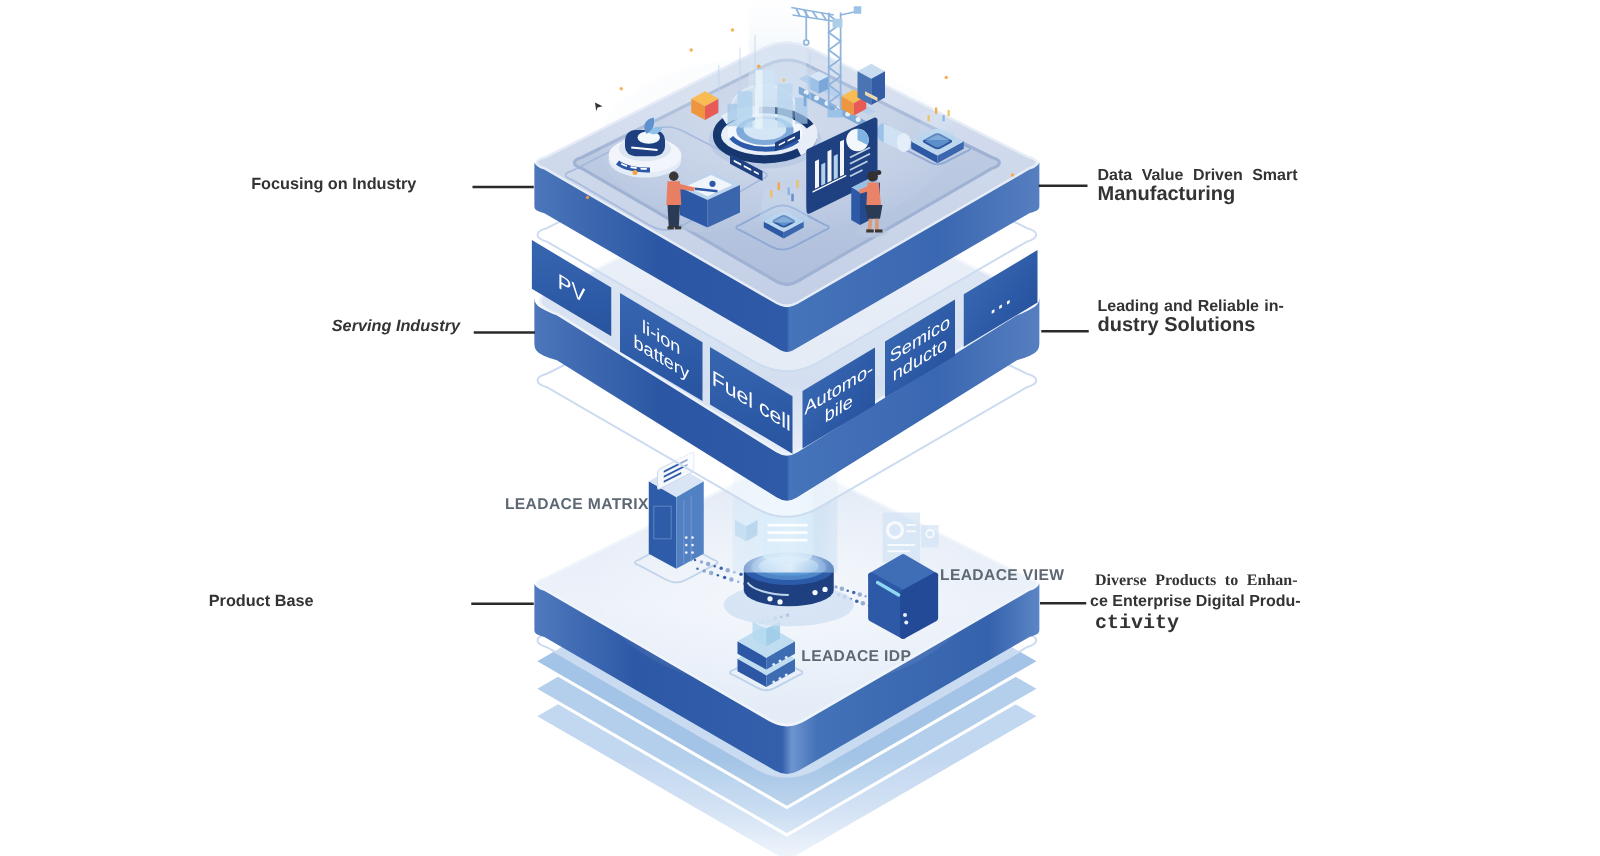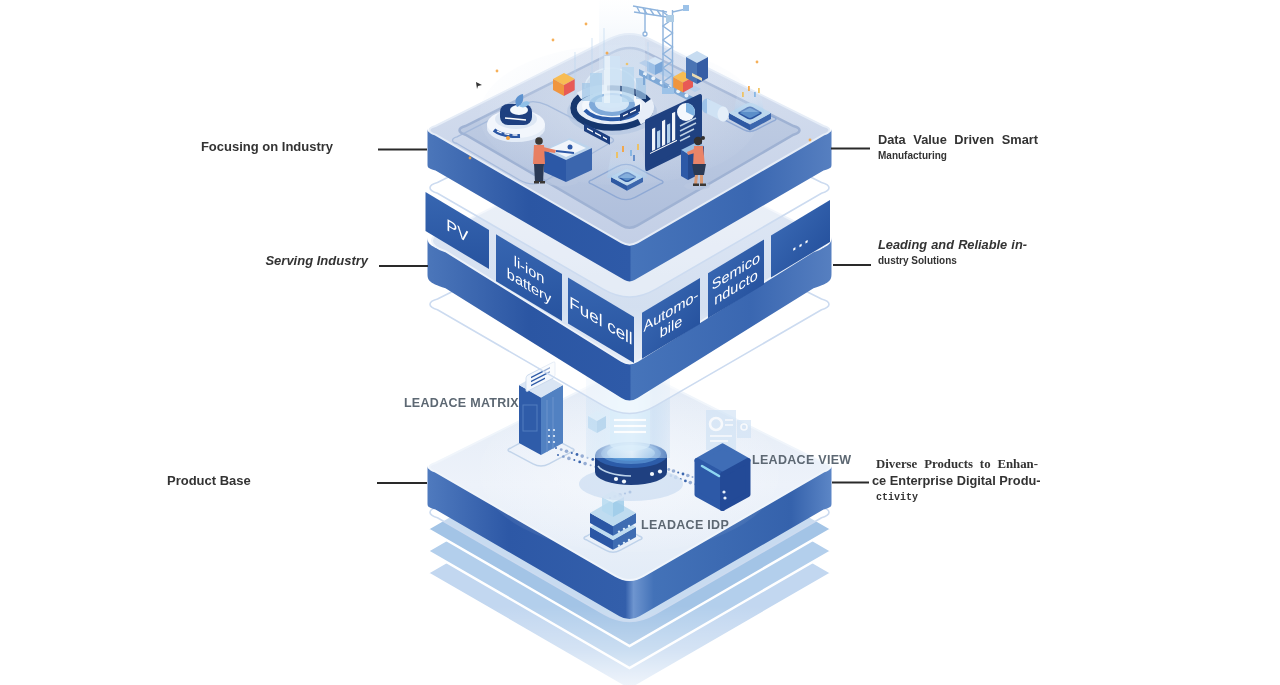--- a/index.html
+++ b/index.html
@@ -1,18 +1,18 @@
 <!DOCTYPE html>
 <html><head><meta charset="utf-8">
 <style>
 html,body{margin:0;padding:0;background:#ffffff;width:1280px;height:685px;overflow:hidden;}
 #stage{position:relative;width:1280px;height:685px;font-family:"Liberation Sans",sans-serif;}
 .lab{position:absolute;font-family:"Liberation Sans",sans-serif;font-size:13px;font-weight:bold;color:#333333;line-height:16px;white-space:nowrap;}
 .lab.jus{font-size:12.8px;text-align-last:justify;}
-.lab.r2{font-size:10px;}
+.lab.r2{font-size:16px;}
 </style></head>
 <body>
 <div id="stage">
 <svg width="1280" height="685" viewBox="0 0 1280 685">
 <defs>
 <linearGradient id="sideG1" x1="0" y1="0" x2="1" y2="0">
  <stop offset="0" stop-color="#4b76ba"></stop>
           <stop offset="0.25" stop-color="#2b56a3"></stop>
  <stop offset="0.5" stop-color="#2e5aa8"></stop>
           <stop offset="0.505" stop-color="#4674ba"></stop>
@@ -420,18 +420,18 @@
       <line x1="831" y1="148.5" x2="870" y2="148.5" stroke="#2a2a2a" stroke-width="2"></line>
       <line x1="833" y1="265" x2="871" y2="265" stroke="#2a2a2a" stroke-width="2"></line>
       <line x1="832" y1="482.5" x2="869" y2="482.5" stroke="#2a2a2a" stroke-width="2"></line>
     </svg>
 
 <div class="lab" style="left:167px;top:139.0px;width:200px;text-align:center;">Focusing on Industry</div>
 <div class="lab" style="left:168px;top:252.8px;width:200px;text-align:right;font-style:italic;">Serving Industry</div>
 <div class="lab" style="left:167px;top:472.6px;width:200px;">Product Base</div>
 <div class="lab jus" style="left:878px;top:131.5px;width:160px;">Data Value Driven Smart</div>
 <div class="lab r2" style="left:878px;top:148px;width:163px;">Manufacturing</div>
-<div class="lab jus" style="left:878px;top:236.5px;width:149px;font-style:italic;">Leading and Reliable in-</div>
+<div class="lab jus" style="left:878px;top:236.5px;width:149px;">Leading and Reliable in-</div>
 <div class="lab r2" style="left:878px;top:253px;width:163px;">dustry Solutions</div>
 <div class="lab jus" style="left:876px;top:455.5px;width:162px;font-family:Liberation Serif, serif;">Diverse Products to Enhan-</div>
 <div class="lab jus" style="left:872px;top:472.5px;width:165px;">ce Enterprise Digital Produ-</div>
 <div class="lab r2" style="left:876px;top:489.5px;width:165px;font-family:Liberation Mono, monospace;">ctivity</div>
 
 </div>
 </body></html>

